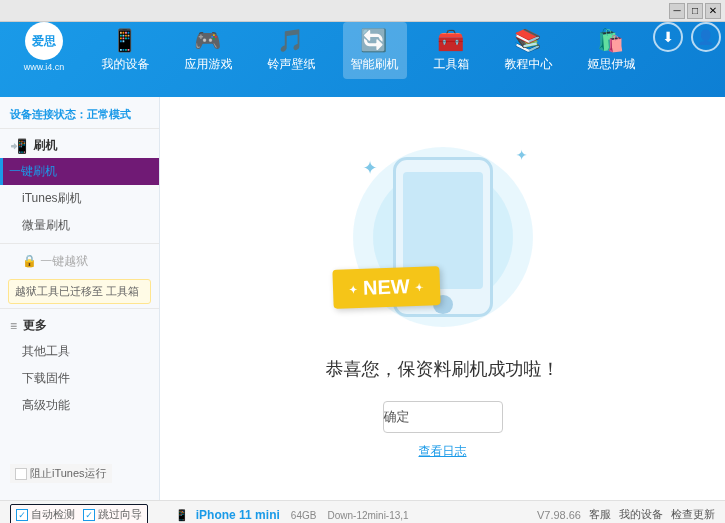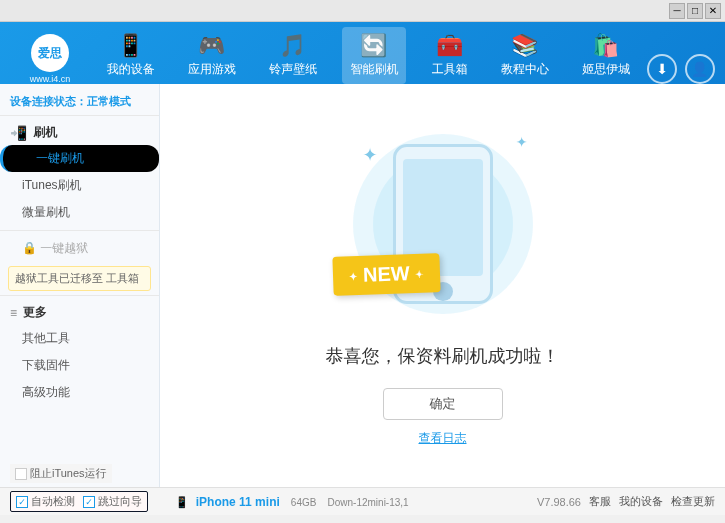--- a/index.html
+++ b/index.html
@@ -19,25 +19,25 @@
       width: 16px; height: 16px;
       margin-left: 2px;
       border: 1px solid #aaa;
       background: #d0d0d0;
       display: inline-flex; align-items: center; justify-content: center;
       font-size: 10px; cursor: pointer;
     }
 
     
     .header {
-      height: 62px;
+      height: 75px;
       background: linear-gradient(135deg, #1a9ae8 0%, #0d7fd4 100%);
       display: flex;
-      align-items: flex-end;
-      padding: 0 10px;
+      align-items: flex-start;
+      padding: 0 4px;
     }
     .logo-area {
       display: flex;
       flex-direction: column;
       align-items: center;
       width: 80px;
       color: white;
     }
     .logo-circle {
       width: 38px; height: 38px;
@@ -118,25 +118,24 @@
       color: #1a9ae8;
       font-size: 14px;
     }
     .sidebar-item {
       padding: 5px 10px 5px 22px;
       font-size: 12px;
       color: #555;
       cursor: pointer;
     }
     .sidebar-item.active {
-      background: #000000;
+      background: #701a75;
       color: #1a9ae8;
       border-left: 3px solid #1a9ae8;
-      padding-left: 33px;
-      border-radius: 12px;
+      padding-left: 6px;
     }
     .sidebar-divider {
       height: 1px;
       background: #e8e8e8;
       margin: 4px 0;
     }
     .sidebar-disabled {
       padding: 5px 10px 5px 22px;
       font-size: 12px;
       color: #aaa;
@@ -260,21 +259,21 @@
     }
     .confirm-btn {
       width: 120px;
       height: 32px;
       background: white;
       border: 1px solid #ccc;
       border-radius: 4px;
       font-size: 13px;
       color: #555;
       cursor: pointer;
-      display: flex; align-items: center; justify-content: center;
+      display: flex; align-items: center; justify-content: flex-start;
       margin-bottom: 10px;
     }
     .secondary-link {
       font-size: 12px;
       color: #1a9ae8;
       cursor: pointer;
       text-decoration: underline;
     }
 
     

